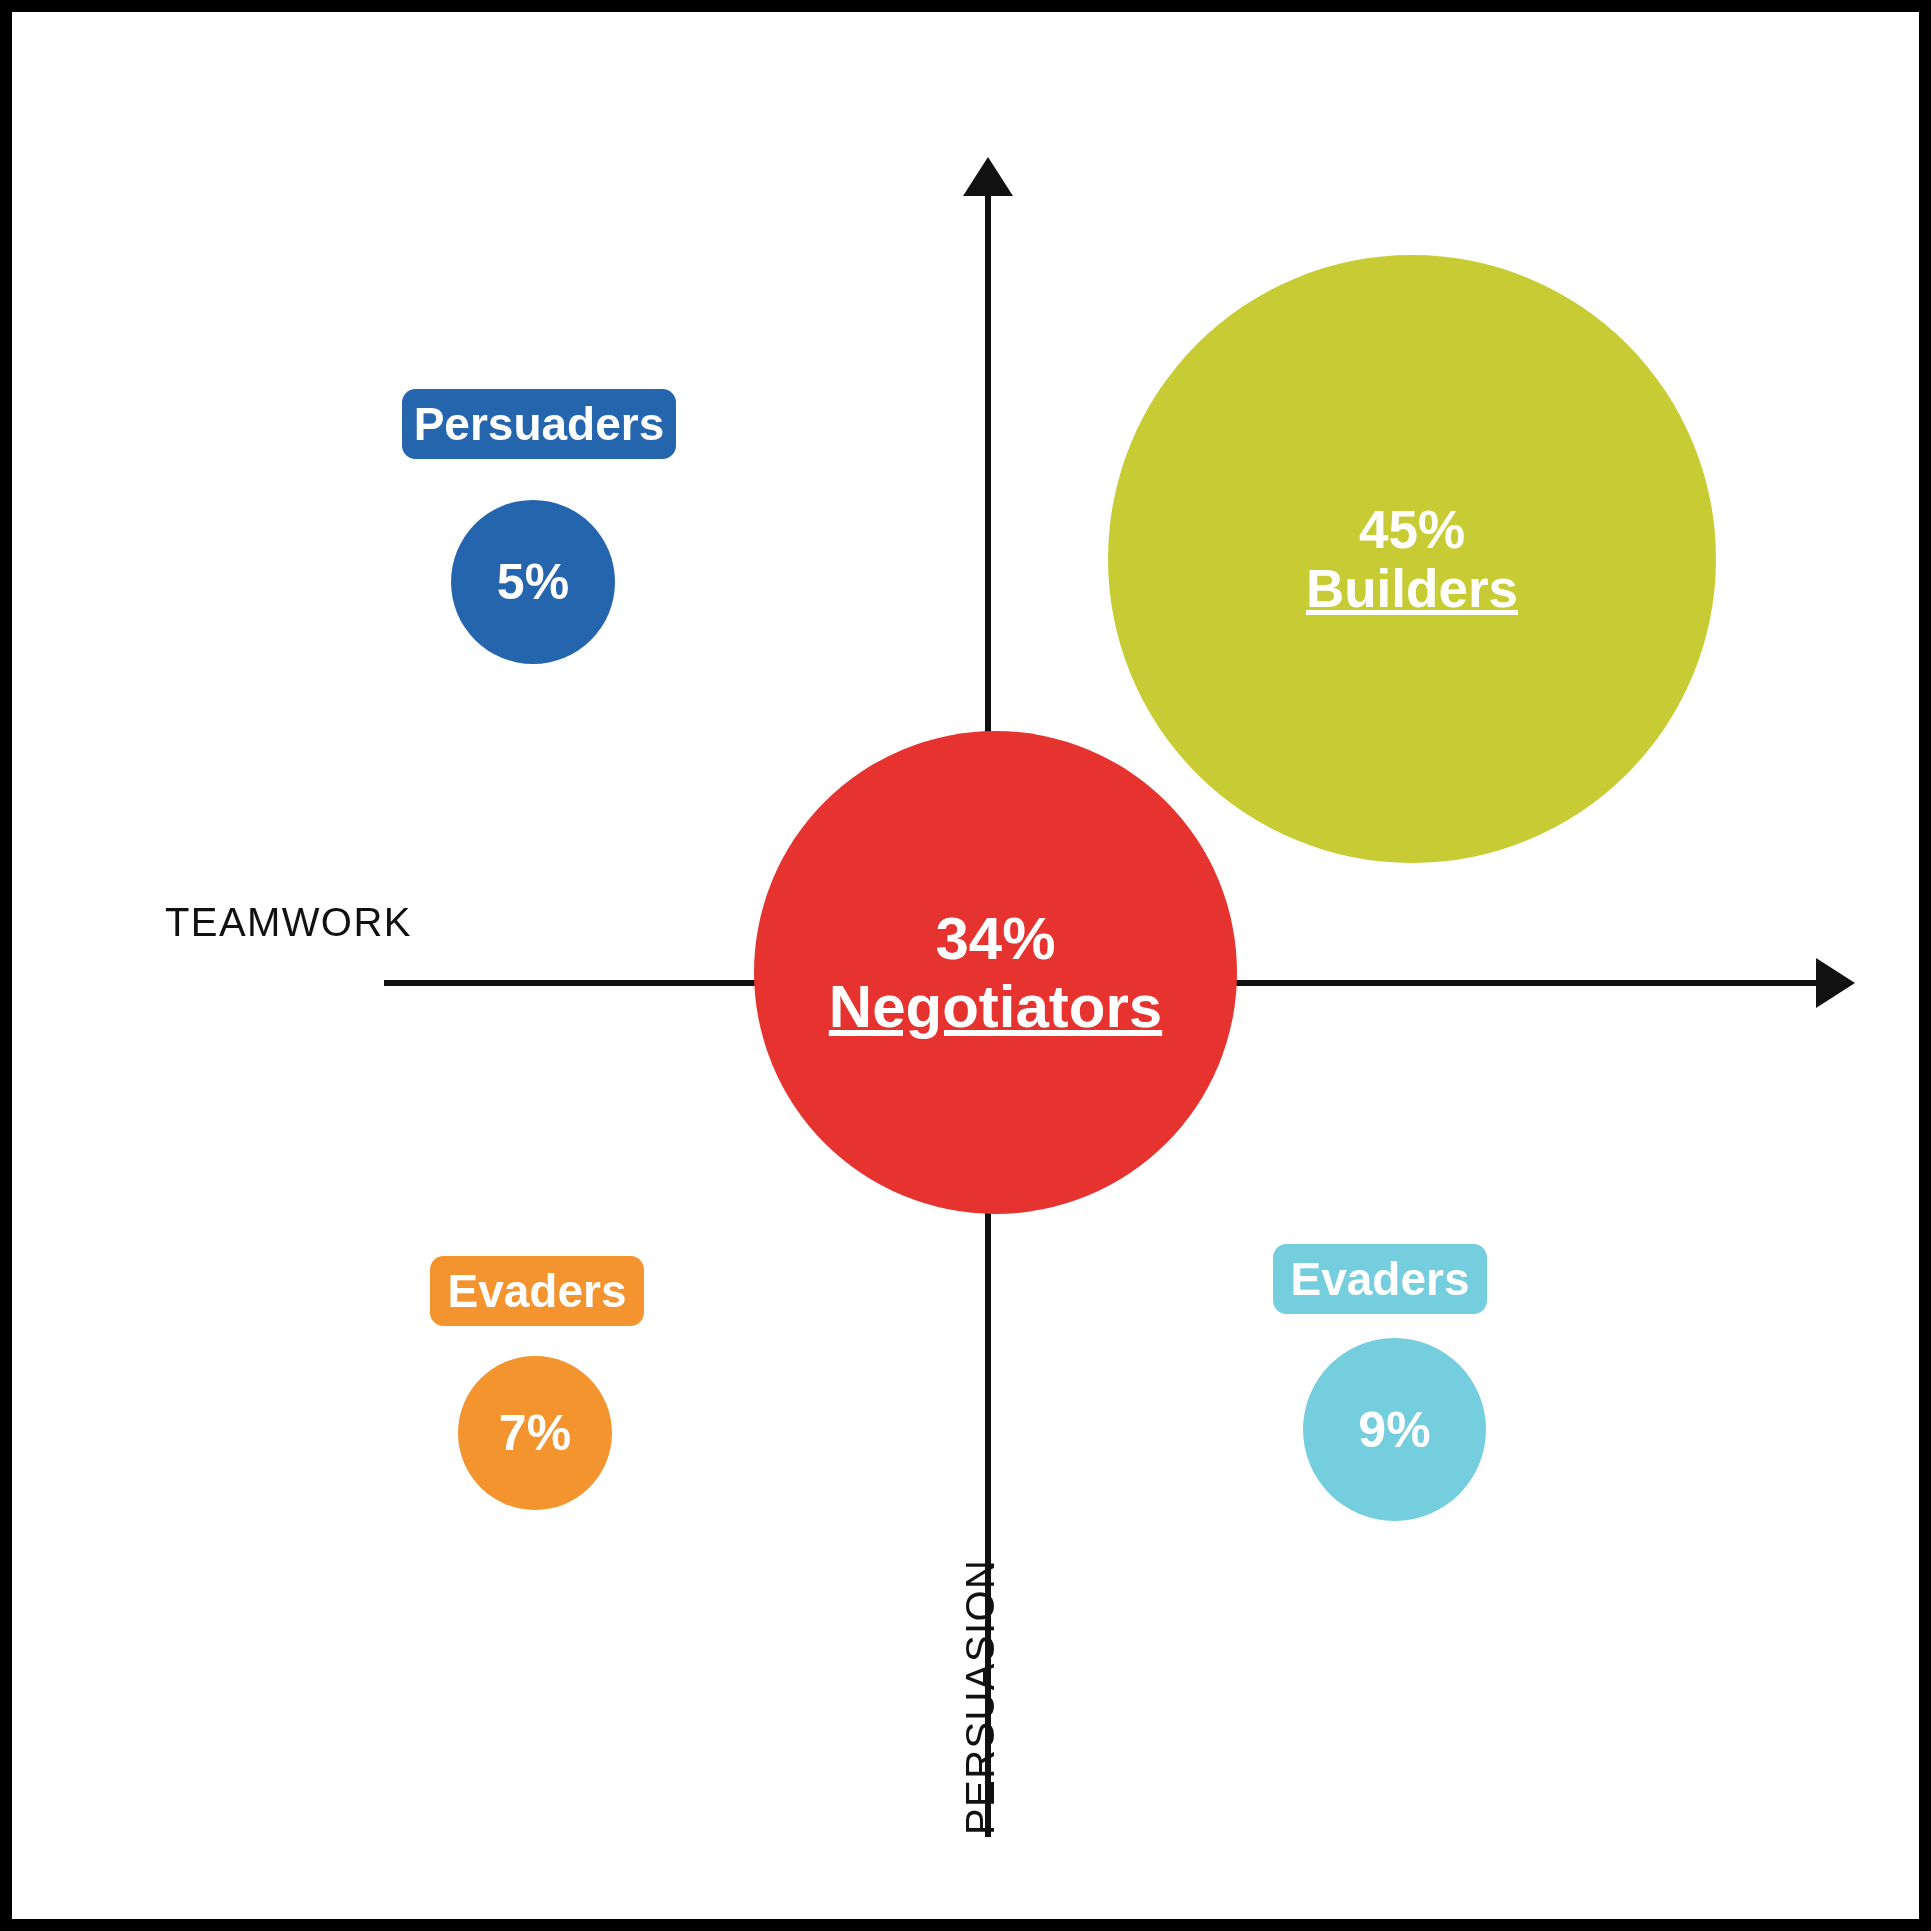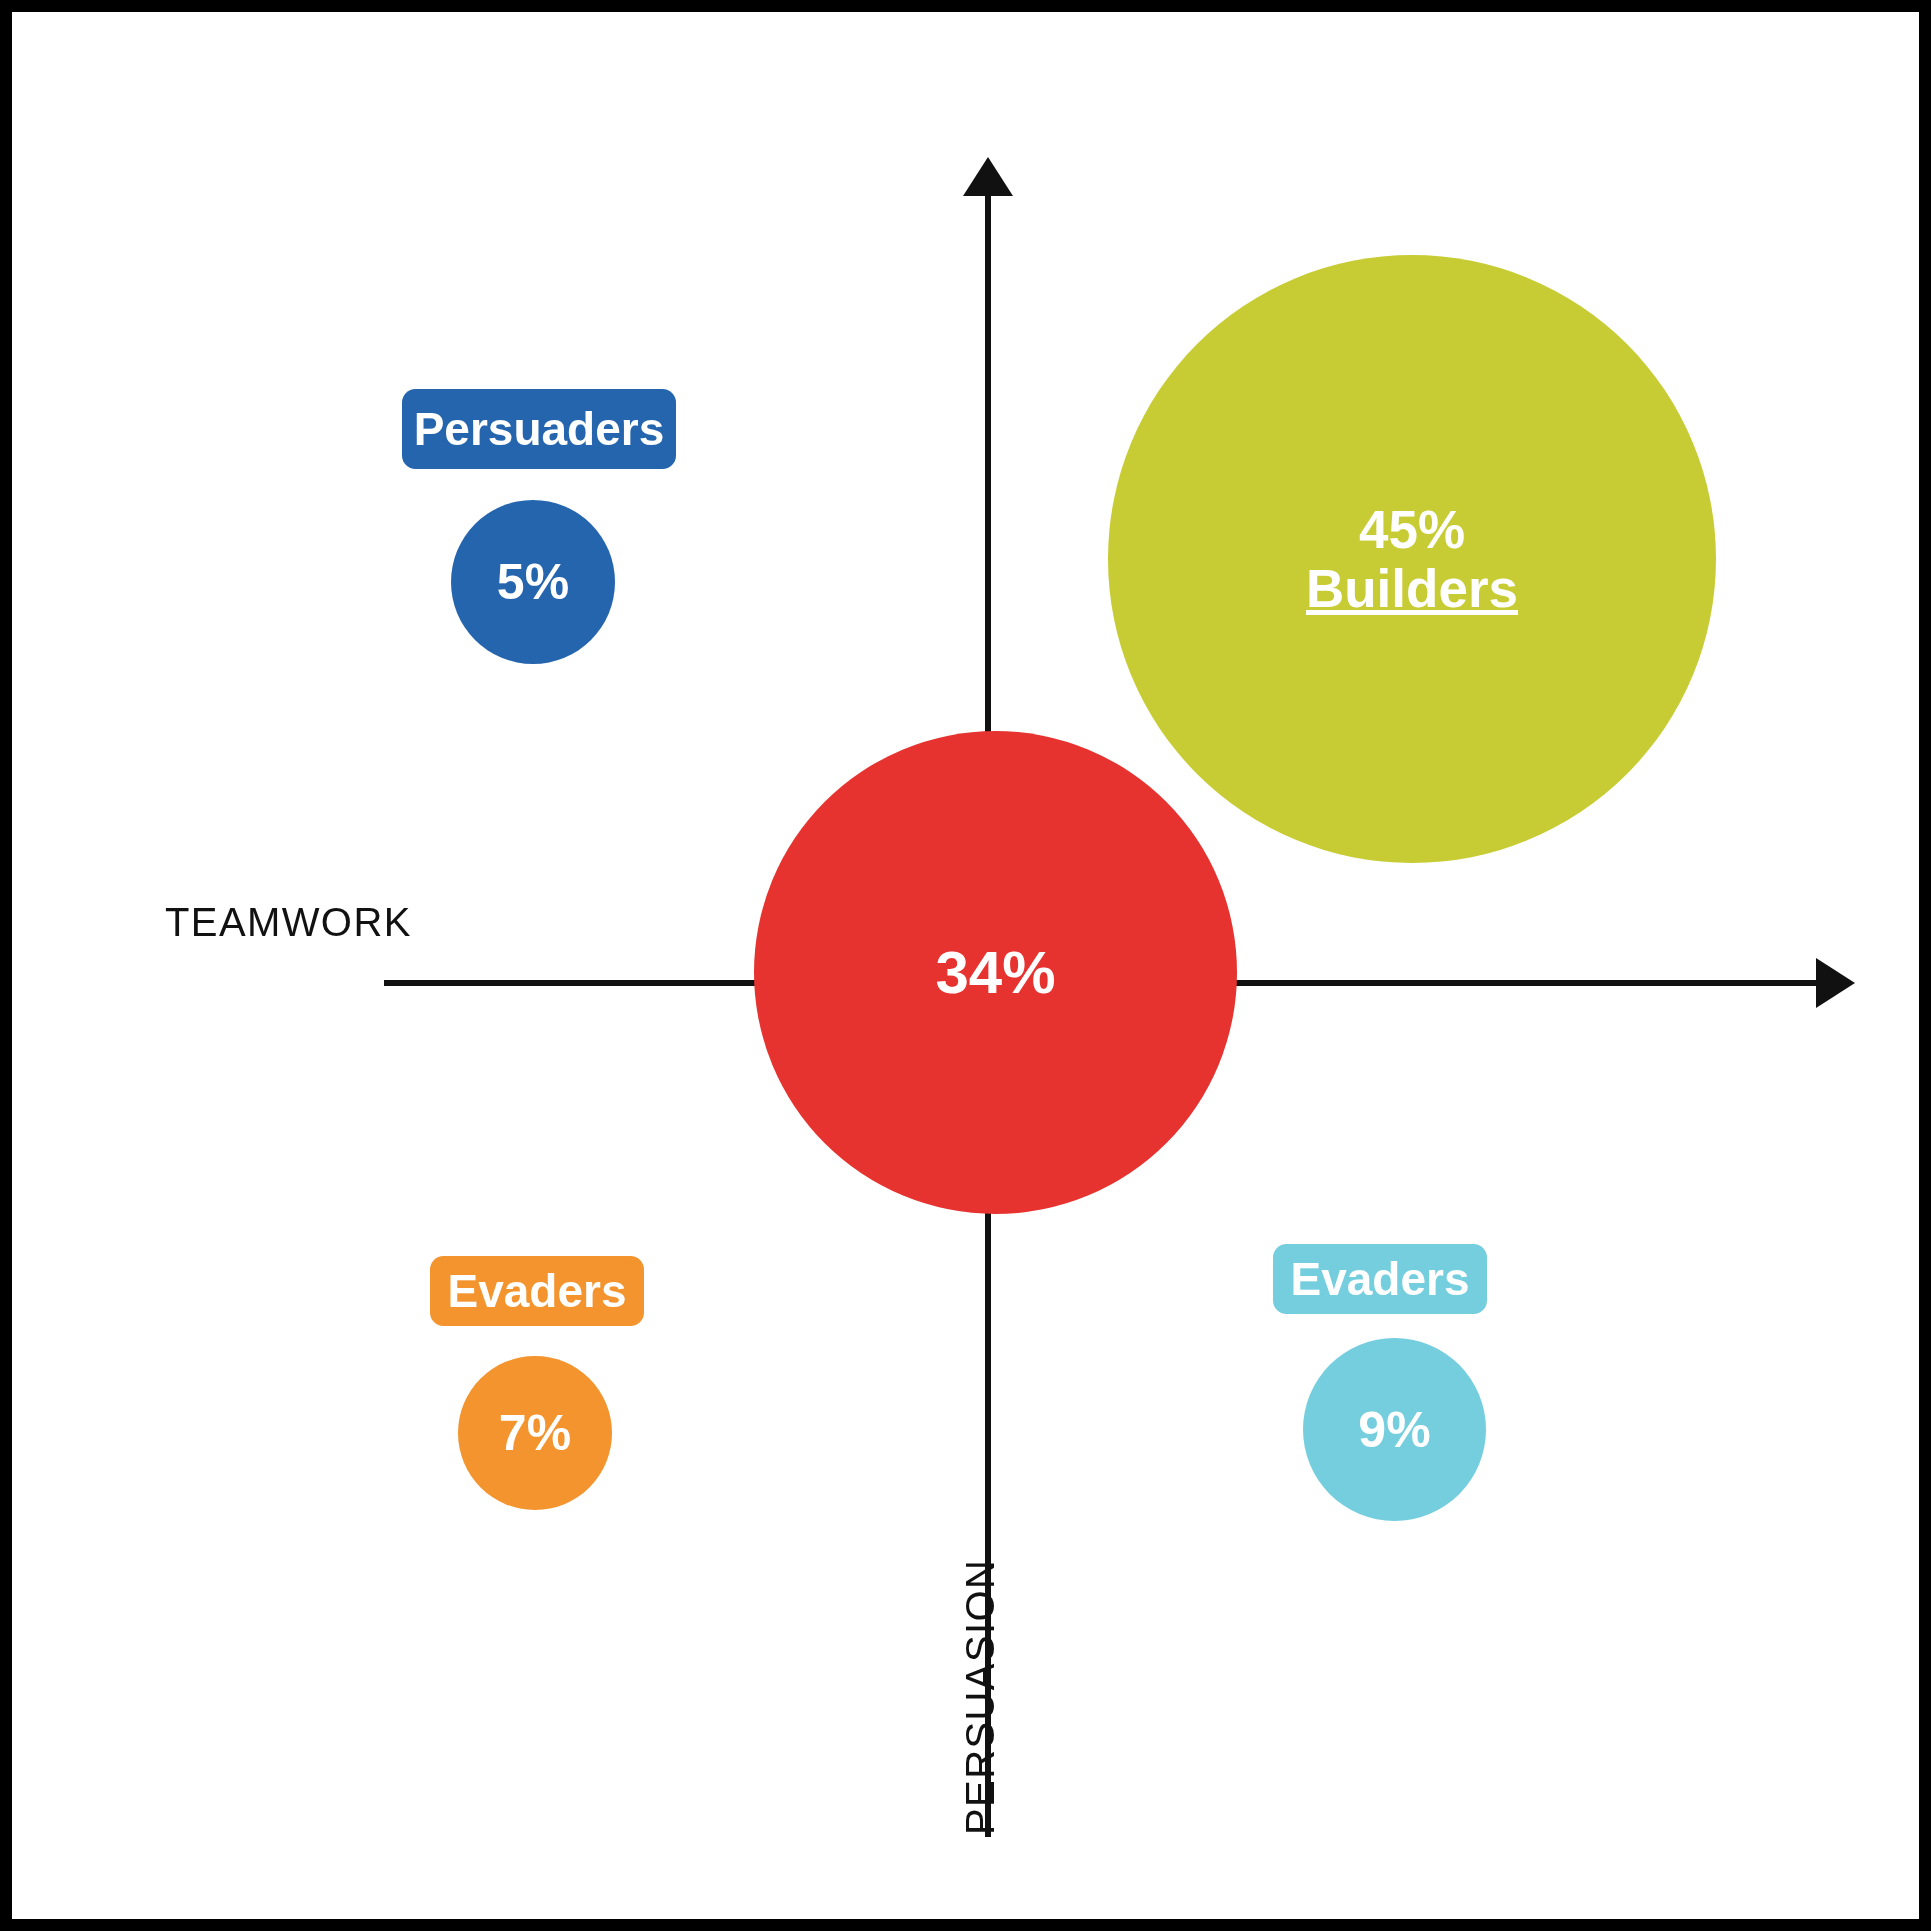--- a/index.html
+++ b/index.html
@@ -111,21 +111,21 @@
     box-sizing: border-box;
   }
 
   
   #bubble-builders    { left: 1096px; top: 243px;  width: 608px; height: 608px; font-size: 53px; }
   #bubble-negotiators { left: 742px;  top: 719px;  width: 483px; height: 483px; font-size: 60px; }
   #bubble-persuaders  { left: 439px;  top: 488px;  width: 164px; height: 164px; font-size: 50px; }
   #bubble-evaders-left{ left: 446px;  top: 1344px; width: 154px; height: 154px; font-size: 50px; }
   #bubble-evaders-right{left: 1291px; top: 1326px; width: 183px; height: 183px; font-size: 50px; }
 
-  #pill-persuaders    { left: 390px;  top: 377px;  width: 274px; height: 80px;  font-size: 46px; }
+  #pill-persuaders    { left: 390px;  top: 377px;  width: 274px; height: 70px;  font-size: 46px; }
   #pill-evaders-left  { left: 418px;  top: 1244px; width: 214px; height: 70px;  font-size: 46px; }
   #pill-evaders-right { left: 1261px; top: 1232px; width: 214px; height: 70px;  font-size: 46px; }
 </style>
 </head>
 <body>
 
 <div id="canvas">
 
   <div class="axis-v-line"></div>
   <div class="axis-h-line"></div>
@@ -136,20 +136,21 @@
 
   <div class="axis-label" id="label-persuasion">PERSUASION</div>
 
   <div class="bubble" id="bubble-builders" style="background:#c8cc34;">
     <span class="pct">45%</span>
     <span class="nm">Builders</span>
   </div>
 
   <div class="bubble" id="bubble-negotiators" style="background:#e63330;">
     <span class="pct">34%</span>
+    <span class="nm">Negotiators</span>
   </div>
 
   <div class="pill" id="pill-persuaders" style="background:#2565ae;">
     <span>Persuaders</span>
   </div>
   <div class="bubble" id="bubble-persuaders" style="background:#2565ae;">
     <span class="pct">5%</span>
   </div>
 
   <div class="pill" id="pill-evaders-left" style="background:#f3942e;">

